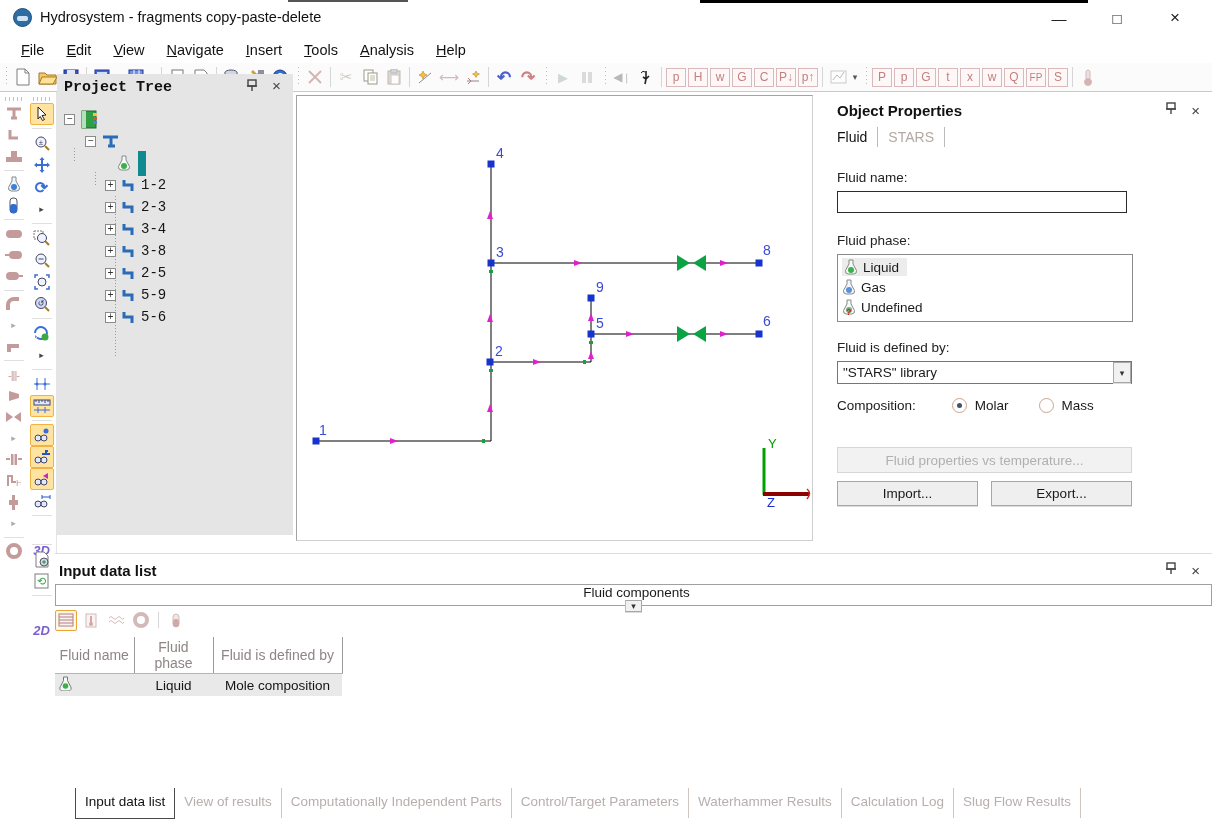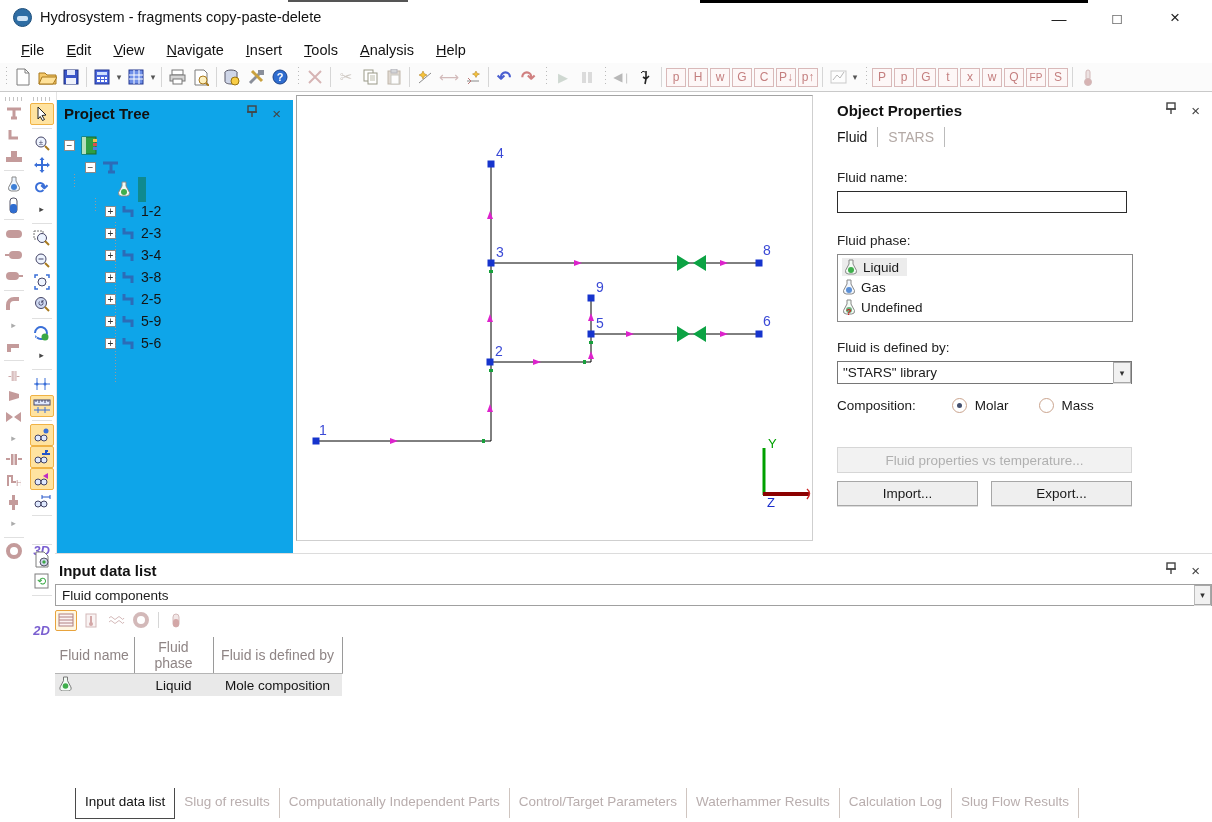--- a/index.html
+++ b/index.html
@@ -36,21 +36,21 @@
   #ltb2 { position:absolute; left:27px; top:92px; width:30px; height:530px; background:#fff; display:flex; flex-direction:column; align-items:center; padding-top:4px; border-right:1px solid #e4e4e4; }
   .vtb { width:24px; height:22px; display:flex; align-items:center; justify-content:center; position:relative; }
   .vtb.sel { background:#ffe3a0; border:1px solid #f0b244; border-radius:2px; }
   .hgrip { width:18px; height:4px; margin:1px 0 2px 0; background:repeating-linear-gradient(to right,#c4c4c4 0 1px,transparent 1px 4px); }
   .hsep { width:20px; height:1px; background:#e0e0e0; margin:3px 0; }
   .pinktxt { color:#c49b9b; font-size:11px; letter-spacing:-1px; }
   .purple { color:#7a5fd0; font-weight:bold; font-size:13px; font-style:italic;margin-top:40px; }
   .smallarr { color:#444; font-size:9px; }
 
   
-  #tree-panel { position:absolute; left:57px; top:100px; width:236px; height:461px; background:#0ea5e9; }
+  #tree-panel { position:absolute; left:57px; top:74px; width:236px; height:461px; background:#e5e5e5;font-family:Liberation Mono, monospace; }
   .panel-head { display:flex; align-items:center; height:26px; }
   .panel-title { font-weight:bold; font-size:15px; color:#111; }
   .panel-ctl { margin-left:auto; display:flex; gap:14px; align-items:center; padding-right:12px; }
   .pin-icon svg, .close-x { color:#444; }
   .close-x { font-size:15px; color:#444; }
   .trow { display:flex; align-items:center; height:22px; gap:5px; }
   .pmbox { width:11px; height:11px; border:1px solid #8a8a8a; background:#fff; font-size:10px; line-height:9px; text-align:center; color:#333; flex:0 0 auto; }
   .tlabel { font-size:14px; color:#141414; }
   .dotv { position:absolute; width:1px; background:repeating-linear-gradient(to bottom,#999 0 1px,transparent 1px 3px); }
   .teal-bar { width:8px; height:25px; background:#0f8a8f; margin-left:2px; }
@@ -79,21 +79,21 @@
   .radio.on::after { content:""; position:absolute; left:4px; top:4px; width:5px; height:5px; border-radius:50%; background:#44506e; }
   .radio-lbl { font-size:13.5px; margin-right:22px; }
   .bubble-row { display:flex; align-items:center; margin:16px 0 0 7px; }
   #bubble-input { width:58px; height:23px; border:1px solid #dcdcdc; color:#9a9a9a; font:inherit; padding:0 5px; margin-left:68px; }
   .bigbtn { display:block; margin:34px 0 0 7px; width:295px; height:26px; background:#f2f2f2; border:1px solid #d6d6d6; color:#b0b0b0; font:inherit; font-size:13.5px; }
   .btnrow { display:flex; margin:8px 0 0 7px; gap:13px; }
   .btn { width:141px; height:25px; background:#efefef; border:1px solid #a7a7a7; color:#1a1a1a; font:inherit; font-size:13.5px; box-shadow:0 1px 0 #dcdcdc; }
 
   
   #input-panel { position:absolute; left:55px; top:553px; width:1157px; height:229px; background:#fff; border-top:1px solid #dcdcdc; }
-  #combo { margin-top:4px; width:1157px; height:22px; border:1px solid #a0a0a0; display:flex; align-items:center; }
+  #combo { margin-top:4px; width:1157px; height:22px; border:1px solid #a0a0a0; display:flex; align-items:center;flex-direction:column; }
   #combo .val { flex:1; padding-left:6px; font-size:13.5px; }
   #combo .btn { width:17px; height:20px; background:#f1f1f1; border-left:1px solid #bbb; display:flex; align-items:center; justify-content:center; font-size:9px; color:#333; }
   #mini-toolbar { display:flex; align-items:center; height:26px; margin-top:1px; gap:3px; }
   .mtb { width:22px; height:21px; display:flex; align-items:center; justify-content:center; opacity:.55; }
   .mtb.sel { opacity:1; border:1px solid #e8a33d; border-radius:2px; background:#fff7e2; }
   #ftable { margin-top:4px; width:287px; border-collapse:collapse; table-layout:fixed; }
   #ftable th { font-weight:normal; color:#8f8585; font-size:14px; text-align:center; padding:2px 4px; border-right:1px solid #9a9a9a; border-bottom:1px solid #b5b5b5; height:20px; }
   #ftable th:last-child { border-right:1px solid #9a9a9a; }
   #ftable td { background:#e9e9e9; font-size:13.5px; color:#141414; padding:2px 4px; height:19px; }
   #ftable td.c { text-align:center; }
@@ -859,19 +859,19 @@
               </svg></span></td>
         <td class="c">Liquid</td>
         <td class="c">Mole composition</td>
       </tr>
     </tbody>
   </table>
 </div>
 
 <div id="bottom-tabs">
   <span class="btab active">Input data list</span>
-  <span class="btab">Slug of results</span>
+  <span class="btab">View of results</span>
   <span class="btab">Computationally Independent Parts</span>
   <span class="btab">Control/Target Parameters</span>
   <span class="btab">Waterhammer Results</span>
   <span class="btab">Calculation Log</span>
   <span class="btab">Slug Flow Results</span>
 </div>
 
 </body></html>

